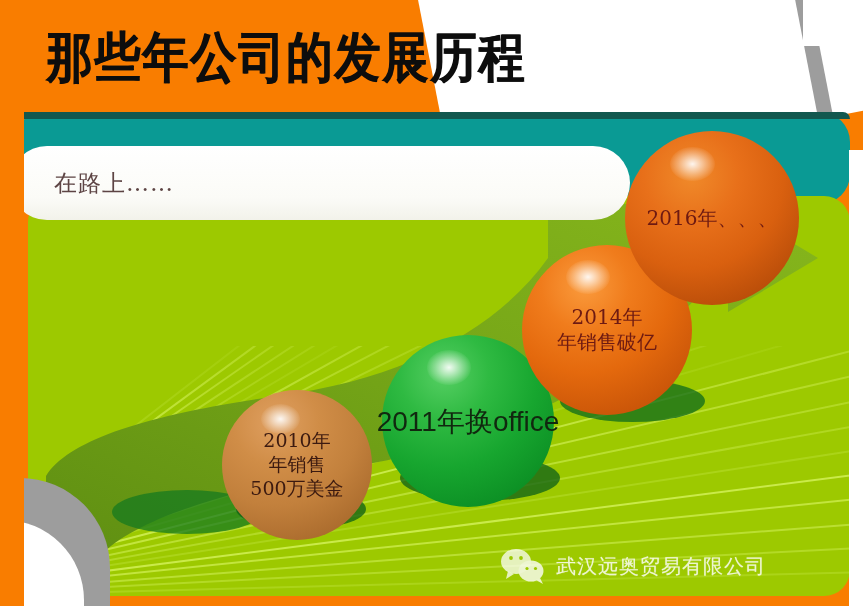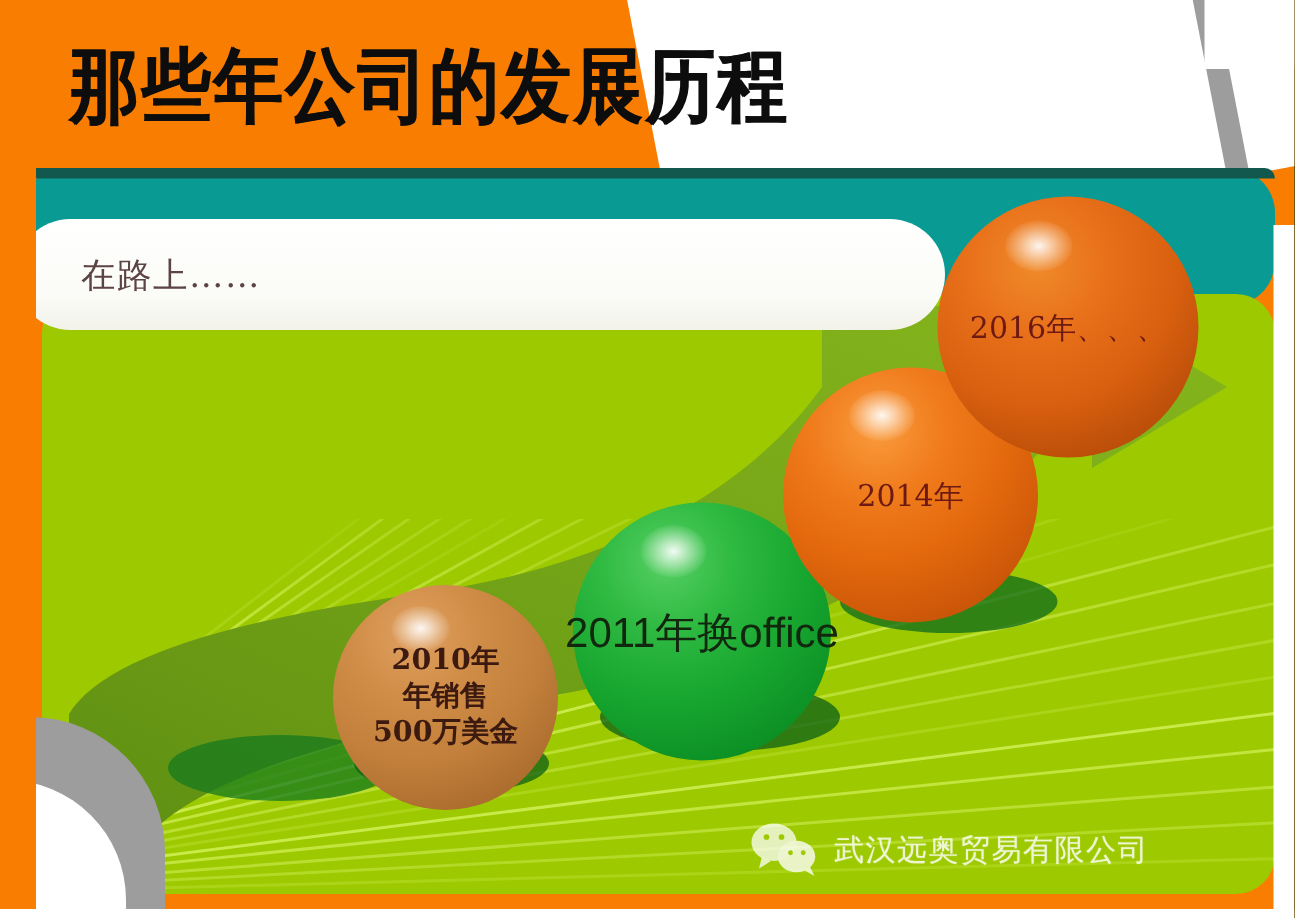--- a/index.html
+++ b/index.html
@@ -183,21 +183,20 @@
     z-index:16;
     font-size:28px;color:#11280f;
     font-family:Liberation Sans, sans-serif;
   }
   #sphere-2010{
     left:222px;top:390px;width:150px;height:150px;
     background:radial-gradient(circle at 36% 22%, #e0a061 0%, #d08d47 28%, #c2803c 55%, #a96a2c 84%, #8c5420 100%);
     z-index:15;
     font-size:19px;color:#3c1a10;
     font-family:"DejaVu Serif","Liberation Serif",serif;
-    font-weight:bold;
   }
   #sphere-2009{
     left:45px;top:378px;width:152px;height:152px;
     background:radial-gradient(circle at 37% 22%, #c4aee0 0%, #b59ad6 28%, #a98ecd 55%, #9578bb 85%, #7f63a4 100%);
     z-index:15;
     font-size:19px;font-weight:bold;color:#16123a;
     font-family:"DejaVu Sans","Liberation Sans",sans-serif;
   }
 
   
@@ -295,20 +294,21 @@
     <span class="gloss"></span>
     <div class="lines">
       <div>2016年、、、</div>
     </div>
   </div>
 
   <div class="sphere" id="sphere-2014">
     <span class="gloss"></span>
     <div class="lines">
       <div>2014年</div>
+      <div>年销售破亿</div>
     </div>
   </div>
 
   <div class="sphere" id="sphere-2011">
     <span class="gloss"></span>
     <div class="lines">
       <div>2011年换office</div>
     </div>
   </div>
 

